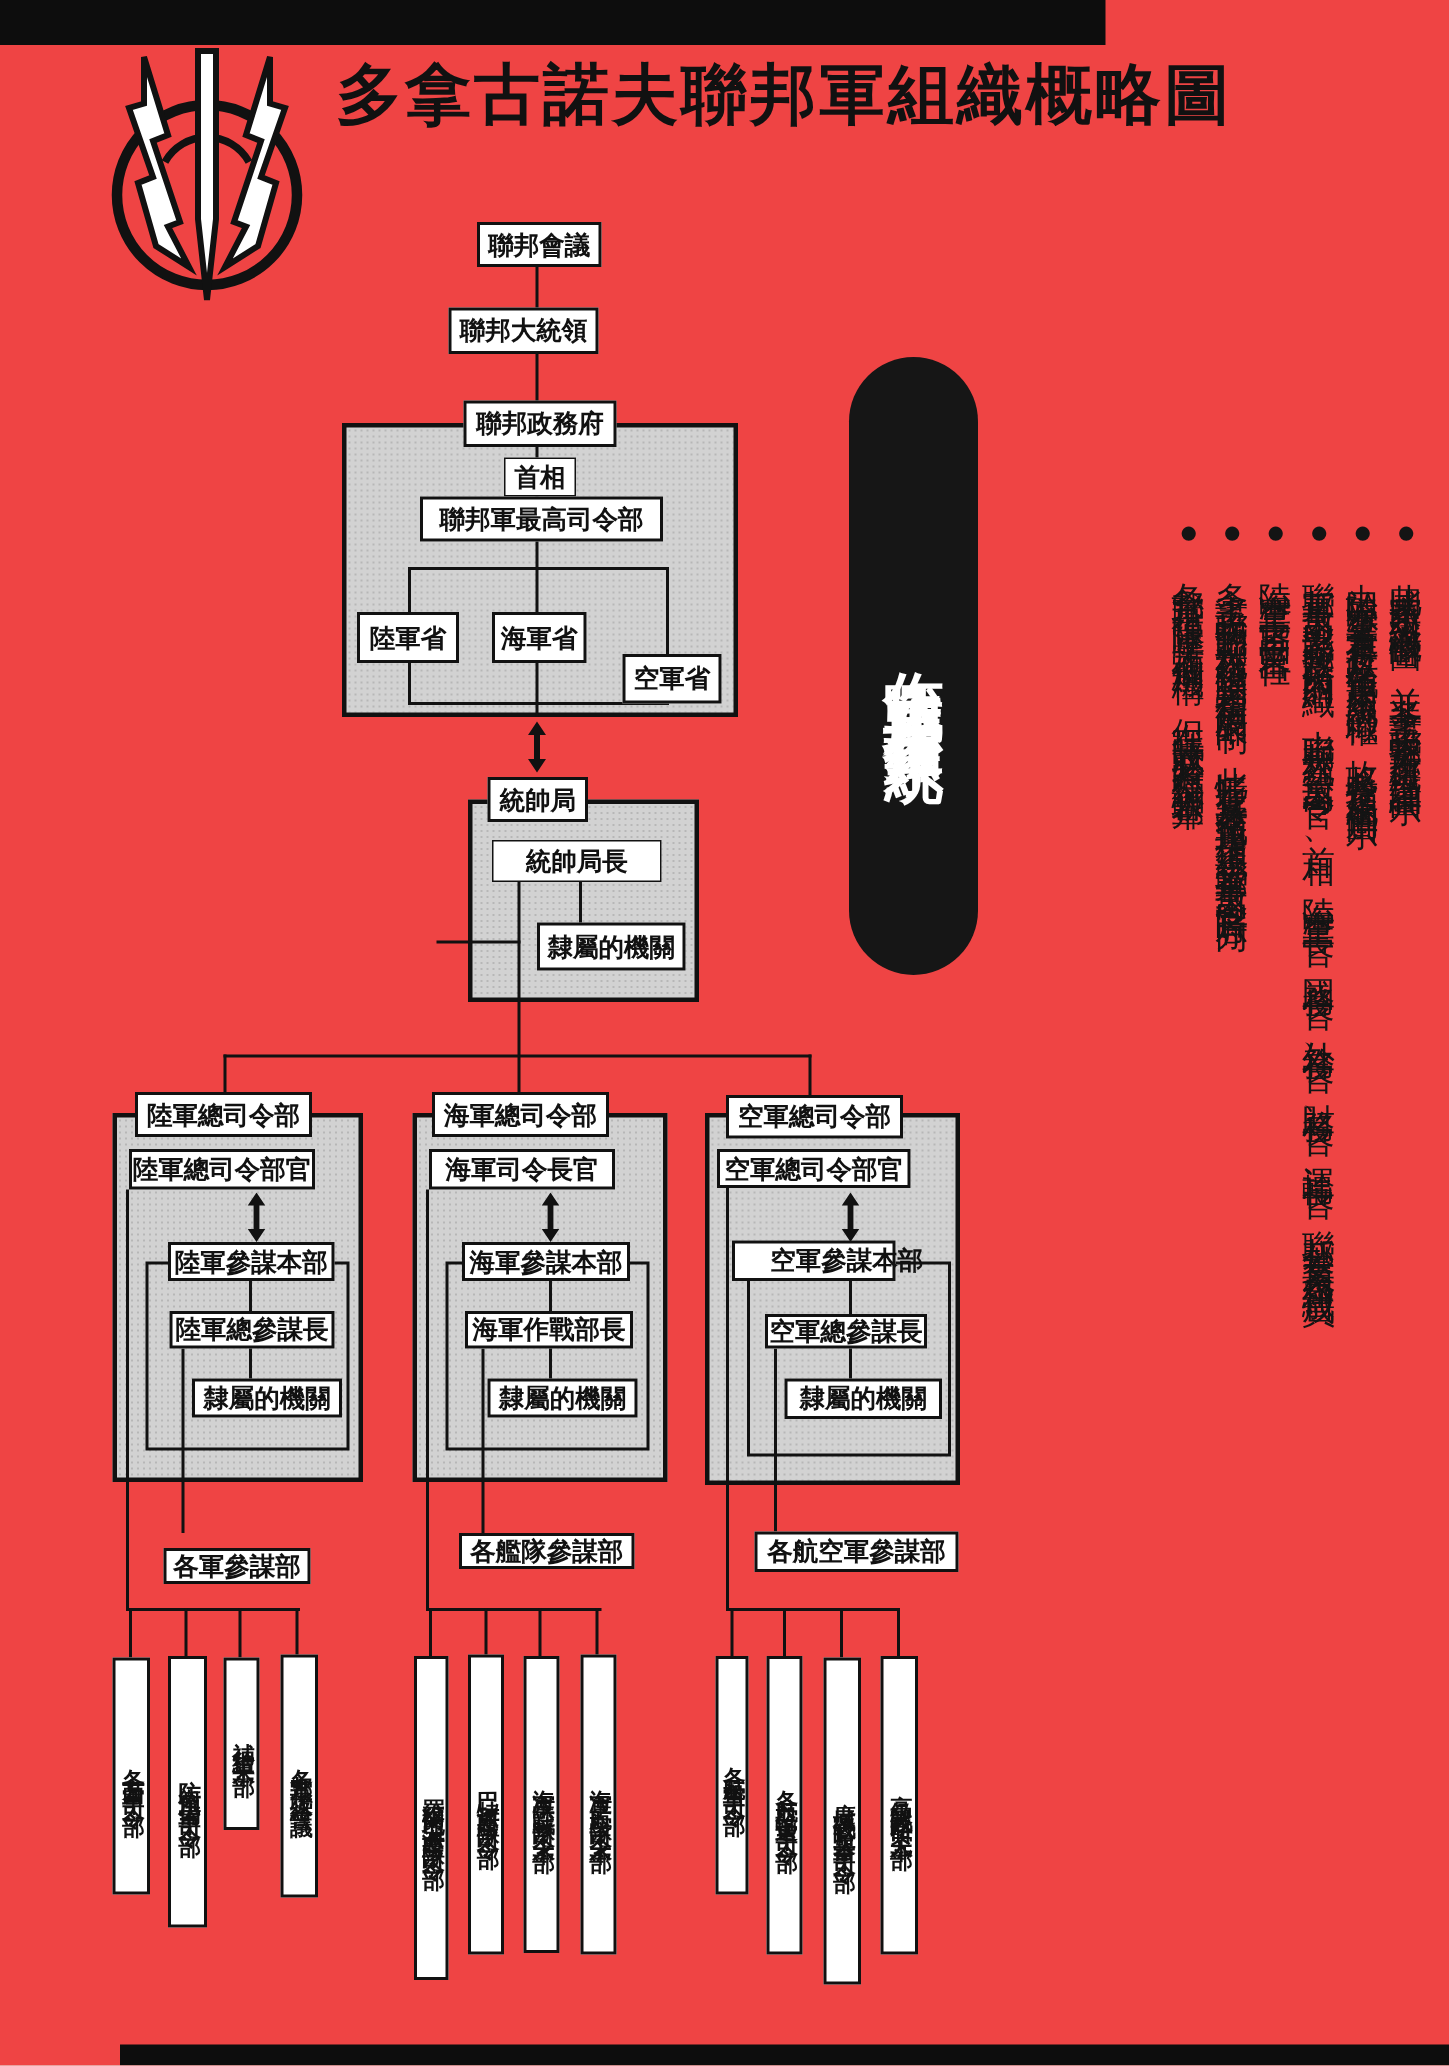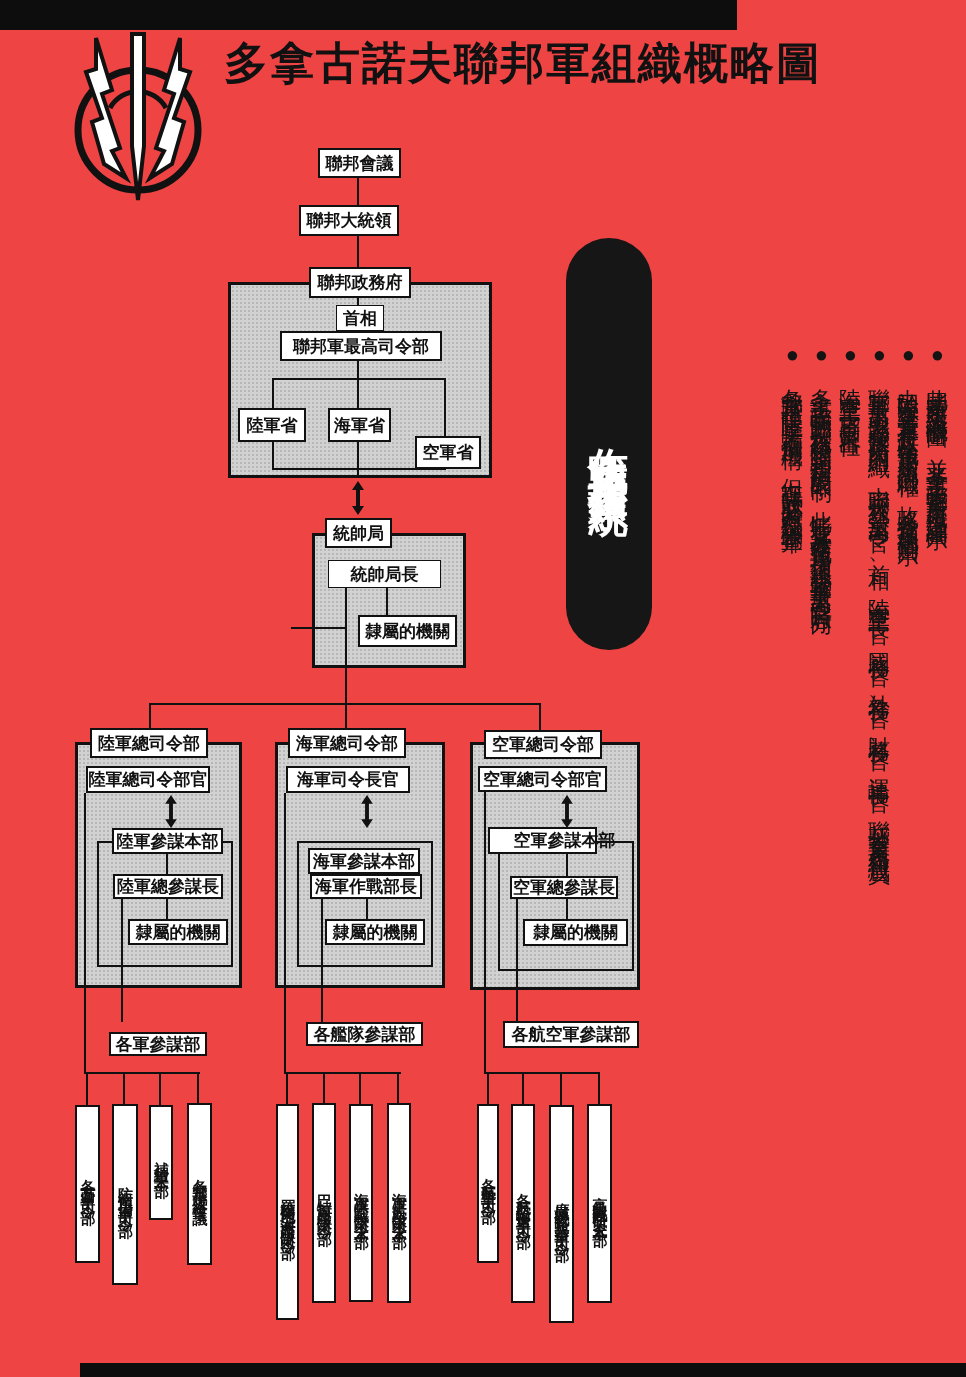--- a/index.html
+++ b/index.html
@@ -144,21 +144,21 @@
   <div class="lnh" style="left:284px;top:1072px;width:117px;"></div>
   <div class="ln" style="left:286px;top:1072px;height:33px;"></div>
   <div class="ln" style="left:323px;top:1072px;height:33px;"></div>
   <div class="ln" style="left:359px;top:1072px;height:33px;"></div>
   <div class="ln" style="left:397px;top:1072px;height:33px;"></div>
   <svg class="arrow" style="left:360px;top:795px;" width="14" height="33" viewBox="0 0 14 34">
     <path d="M7 0 L13 9 L9 9 L9 25 L13 25 L7 34 L1 25 L5 25 L5 9 L1 9 Z" fill="#111"></path>
   </svg>
   <div class="box" style="left:288px;top:728px;width:118px;height:30px;">海軍總司令部</div>
   <div class="box" style="left:286px;top:766px;width:124px;height:27px;">海軍司令長官</div>
-  <div class="box" style="left:308px;top:828px;width:112px;height:26px;margin-top:20px;">海軍參謀本部</div>
+  <div class="box" style="left:308px;top:828px;width:112px;height:26px;">海軍參謀本部</div>
   <div class="box" style="left:310px;top:874px;width:112px;height:25px;">海軍作戰部長</div>
   <div class="box" style="left:325px;top:919px;width:100px;height:26px;">隸屬的機關</div>
   <div class="box" style="left:306px;top:1022px;width:117px;height:24px;">各艦隊參謀部</div>
   <div class="vbox" style="left:276px;top:1104px;width:23px;height:216px;">羅爾地亞海艦隊司令部</div>
   <div class="vbox" style="left:312px;top:1103px;width:24px;height:200px;">巴特海艦隊司令部</div>
   <div class="vbox" style="left:349px;top:1104px;width:24px;height:198px;">海軍陸戰隊司令本部</div>
   <div class="vbox" style="left:387px;top:1103px;width:24px;height:200px;">海軍航空隊司令本部</div>
 
   <div class="gray" style="left:470px;top:742px;width:170px;height:248px;"></div>
   <div class="irect" style="left:498px;top:841px;width:136px;height:130px;"></div>

